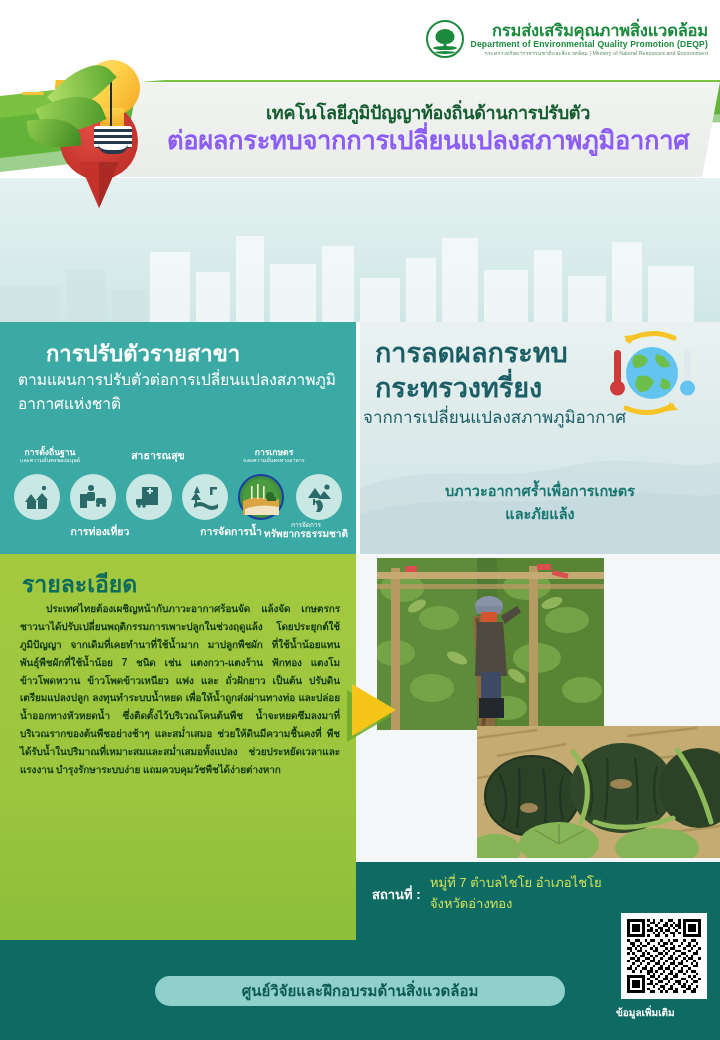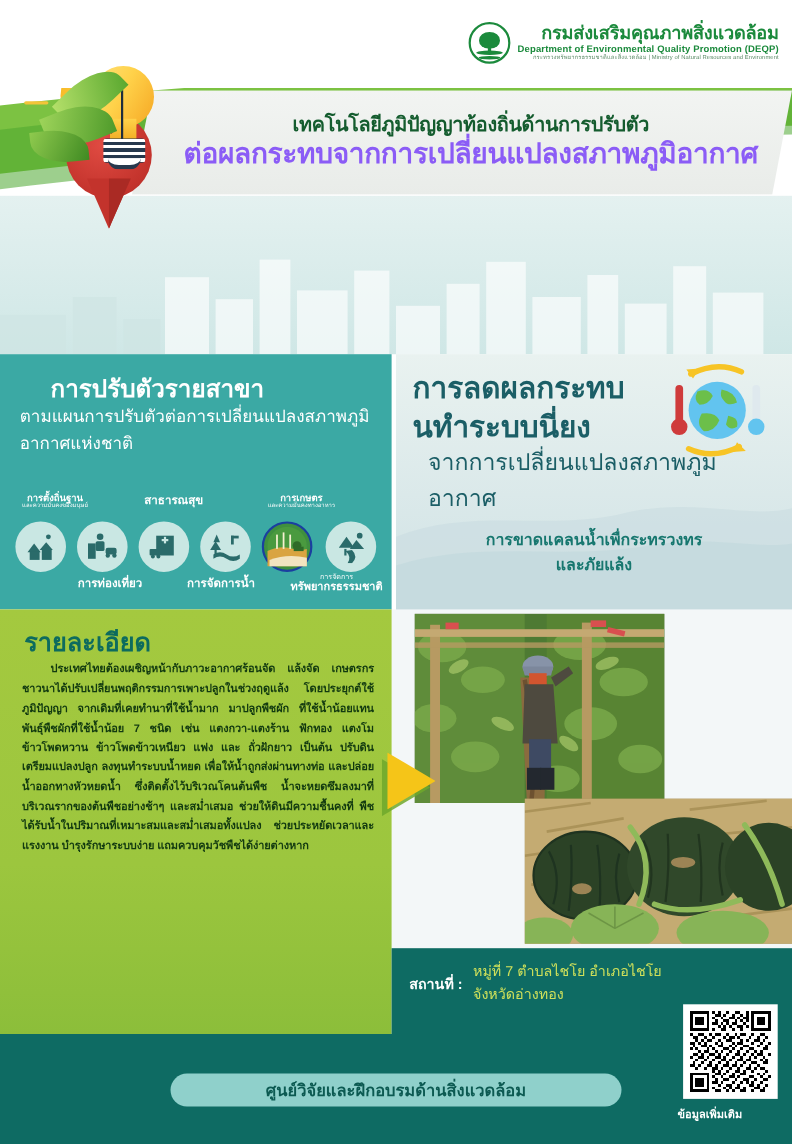--- a/index.html
+++ b/index.html
@@ -80,21 +80,21 @@
   .panel-right { position:absolute; left:360px; top:322px; width:360px; height:232px; z-index:4;
                  background:linear-gradient(180deg,#e9f2f0 0%,#dbe9ea 55%,#cfe2e4 100%); overflow:hidden; }
   .pr-hills { position:absolute; left:0; bottom:0; width:360px; height:110px; }
 
   .pl-h1 { position:absolute; left:18px; top:336px; font-size:22px; font-weight:bold; color:#fff; z-index:6;margin-left:28px; }
   .pl-h2 { position:absolute; left:18px; top:368px; width:330px; font-size:15.5px; color:#fff;
            line-height:1.52; z-index:6; }
 
   .pr-h1 { position:absolute; left:375px; top:336px; width:230px; font-size:27px; font-weight:bold;
            color:#1b5e66; line-height:1.28; z-index:6; }
-  .pr-h2 { position:absolute; left:389px; top:403px; width:320px; font-size:21px; color:#1b5e66;
+  .pr-h2 { position:absolute; left:363px; top:403px; width:320px; font-size:17px; color:#1b5e66;
            z-index:6; }
   .pr-sub { position:absolute; left:360px; top:480px; width:360px; text-align:center; z-index:6;
             font-size:14.5px; font-weight:bold; color:#17776f; line-height:1.62; }
 
   .climate-icon { position:absolute; left:600px; top:330px; width:100px; height:86px; z-index:7; }
 
   
   .icons-row { position:absolute; left:0; top:448px; width:318px; height:104px; z-index:7; }
   .icon-circle { position:absolute; width:46px; height:46px; border-radius:50%;
                  background:#c9e7e3; display:flex; align-items:center; justify-content:center; }
@@ -312,42 +312,42 @@
         <circle cx="23" cy="5" r="2.6"></circle>
             <rect x="9" y="17" width="2" height="6"></rect>
         <path d="M10,19 Q16,24 12,30 L16,30 Q22,24 16,18 Z"></path>
           </g>
         </svg>
     </div>
 
     <div class="ic-lbl big" style="left:54px;top:78px;width:92px;">
       <span class="t">การท่องเที่ยว</span>
     </div>
-    <div class="ic-lbl big" style="left:155px;top:78px;width:92px;">
+    <div class="ic-lbl big" style="left:170px;top:78px;width:92px;text-align:right;">
       <span class="t">การจัดการน้ำ</span>
     </div>
     <div class="ic-lbl" style="left:258px;top:72px;width:96px;">
       <span class="s" style="font-size:6.5px;">การจัดการ</span>
       <span class="t" style="font-size:10px;">ทรัพยากรธรรมชาติ</span>
     </div>
   </div>
 
   <div class="panel-right">
     <svg class="pr-hills" viewBox="0 0 360 110" preserveAspectRatio="none">
       <path d="M0,44 C70,16 140,40 210,22 C270,8 320,28 360,18 L360,110 L0,110 Z" fill="#cddfe2" opacity="0.8"></path>
       <path d="M0,70 C80,46 150,66 230,52 C290,42 330,56 360,50 L360,110 L0,110 Z" fill="#c3d9dd" opacity="0.75"></path>
     </svg>
   </div>
   <div class="pr-h1">
     <span>การลดผลกระทบ</span><br>
-    <span>นทำระบบนี่ยง</span>
+    <span>กระทรวงทรี่ยง</span>
   </div>
   <div class="pr-h2">จากการเปลี่ยนแปลงสภาพภูมิอากาศ</div>
   <div class="pr-sub">
-    <span>การขาดแคลนน้ำเพื่กระทรวงทร</span><br>
+    <span>บภาวะอากาศร้ำเพื่อการเกษตร</span><br>
     <span>และภัยแล้ง</span>
   </div>
 
   <svg class="climate-icon" viewBox="0 0 100 86">
     <path d="M28,10 Q52,-2 74,8" stroke="#f7c425" stroke-width="5" fill="none" stroke-linecap="round"></path>
     <path d="M30,14 L24,6 L36,5 Z" fill="#f7c425"></path>
     <path d="M72,76 Q48,88 26,78" stroke="#f7c425" stroke-width="5" fill="none" stroke-linecap="round"></path>
     <path d="M70,72 L78,80 L66,81 Z" fill="#f7c425"></path>
     <circle cx="52" cy="43" r="26" fill="#62c4ef"></circle>
     <g fill="#6cbf4a">

